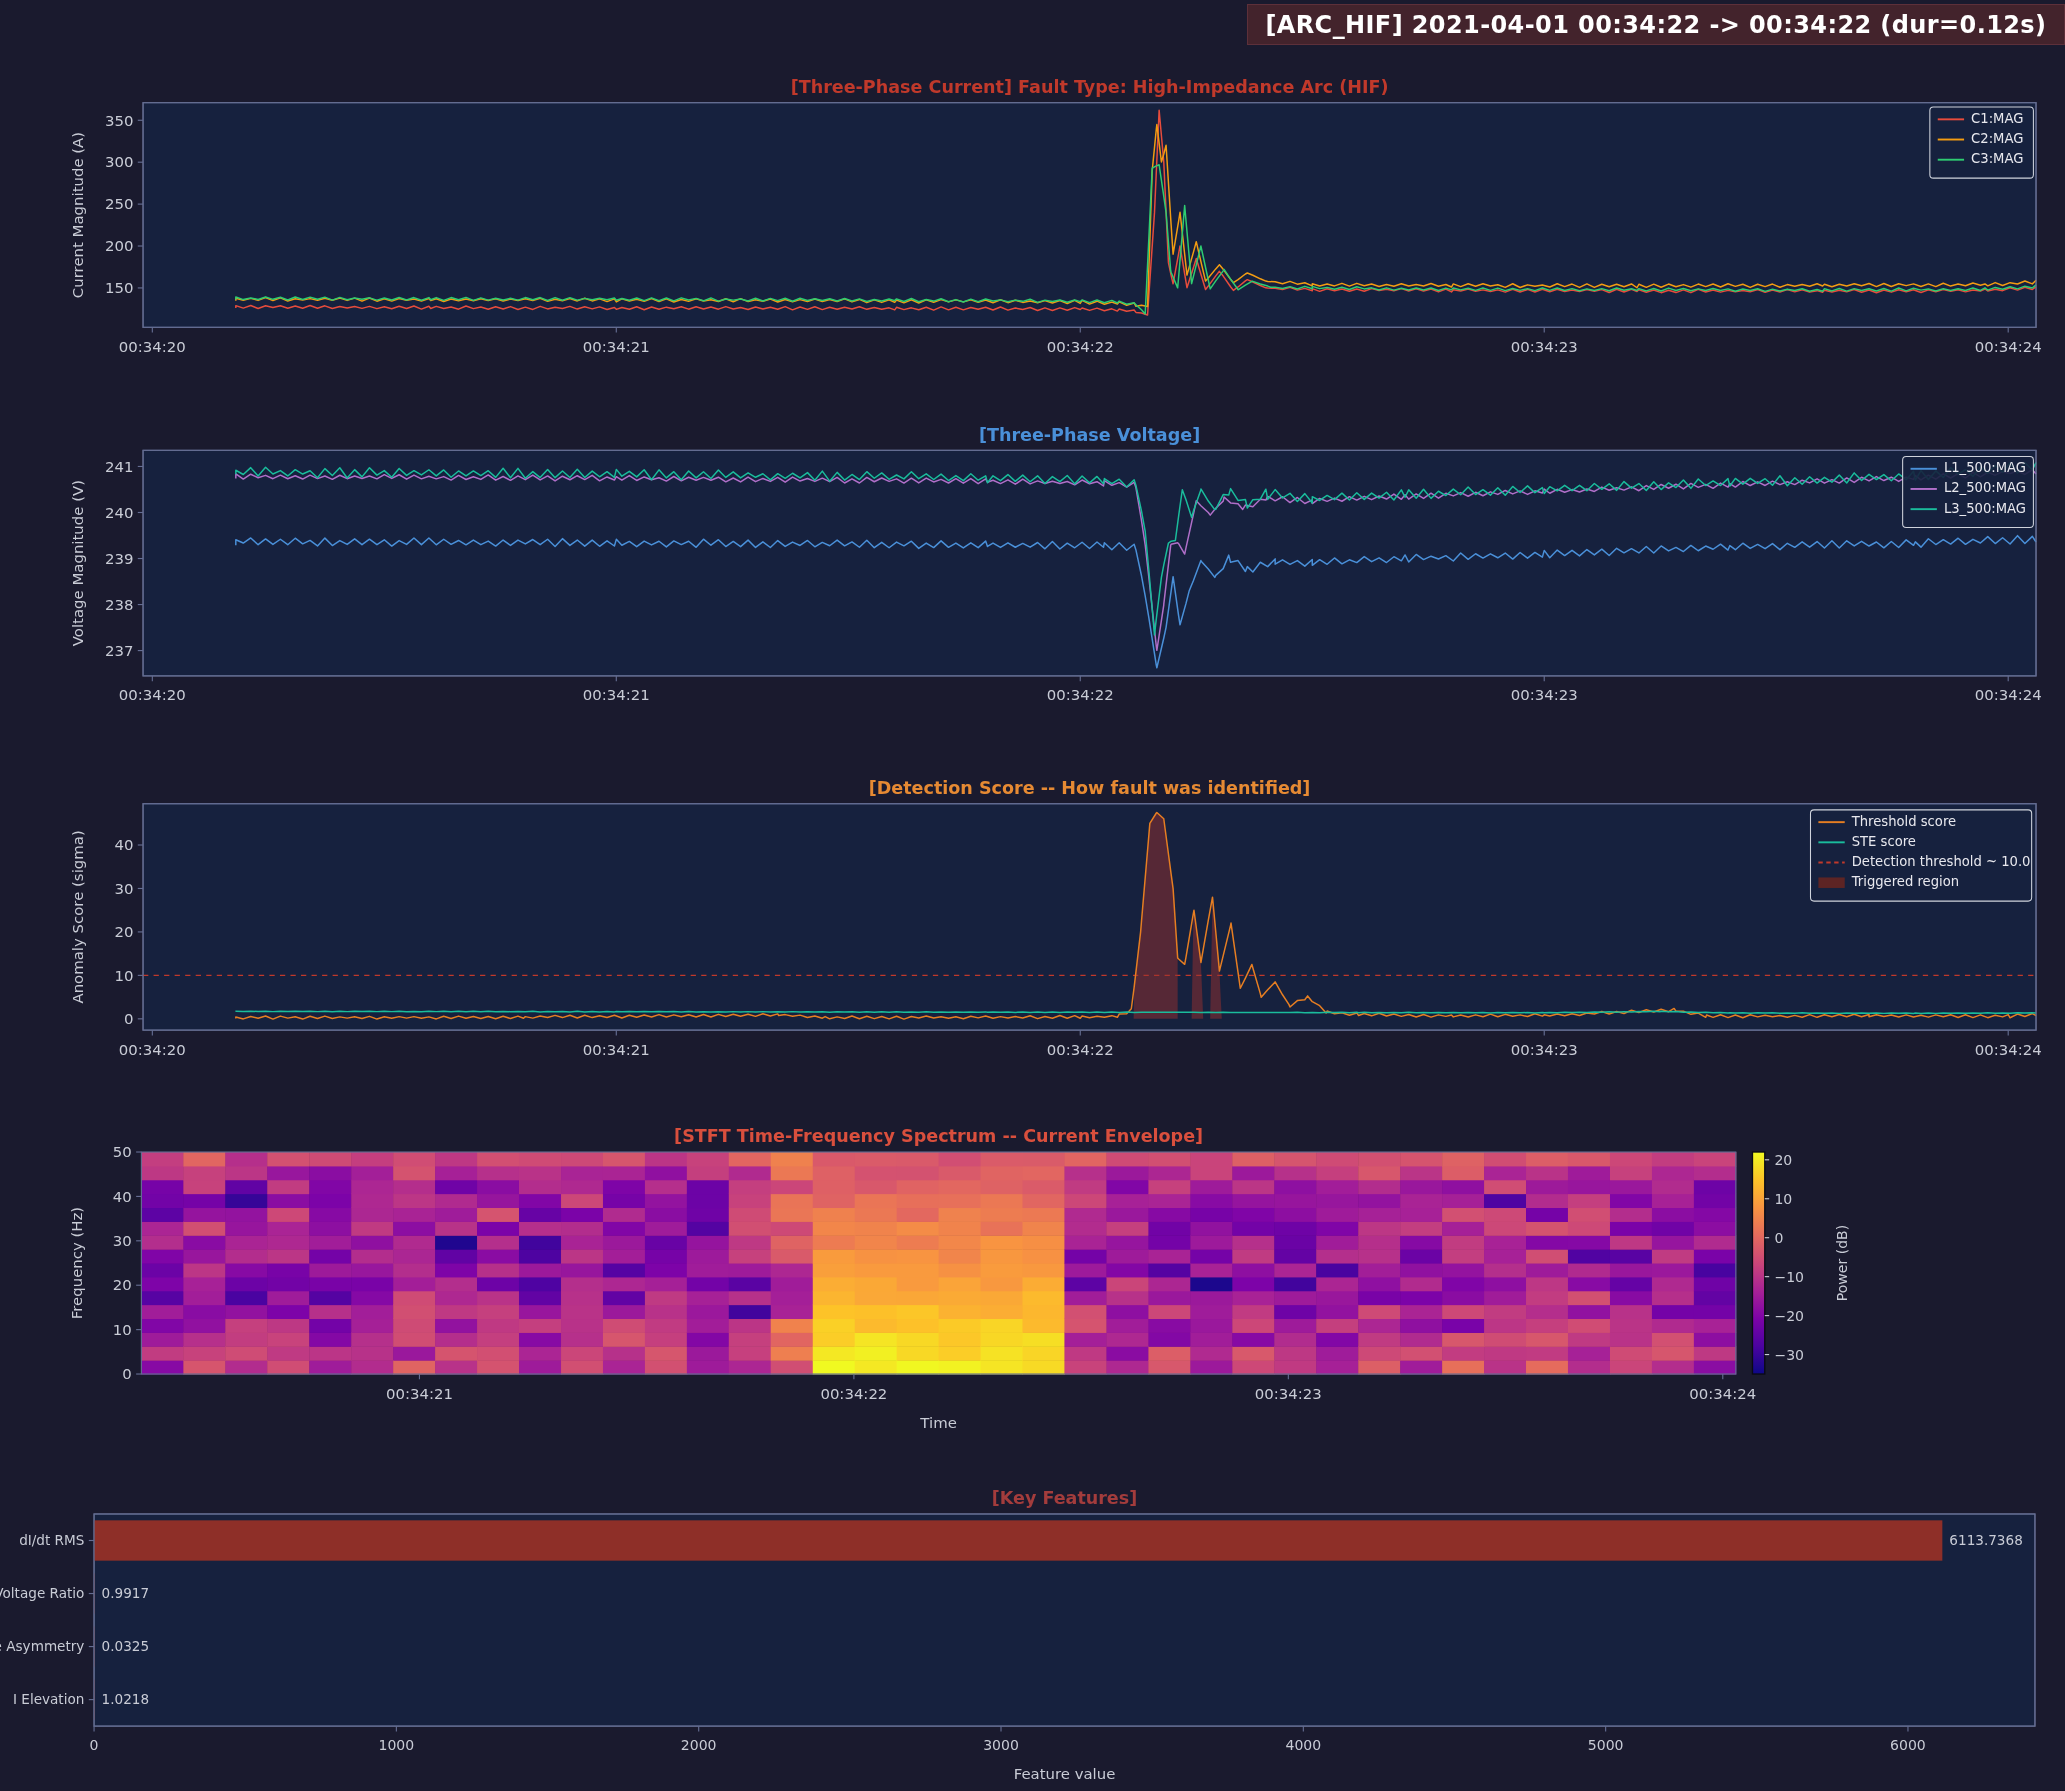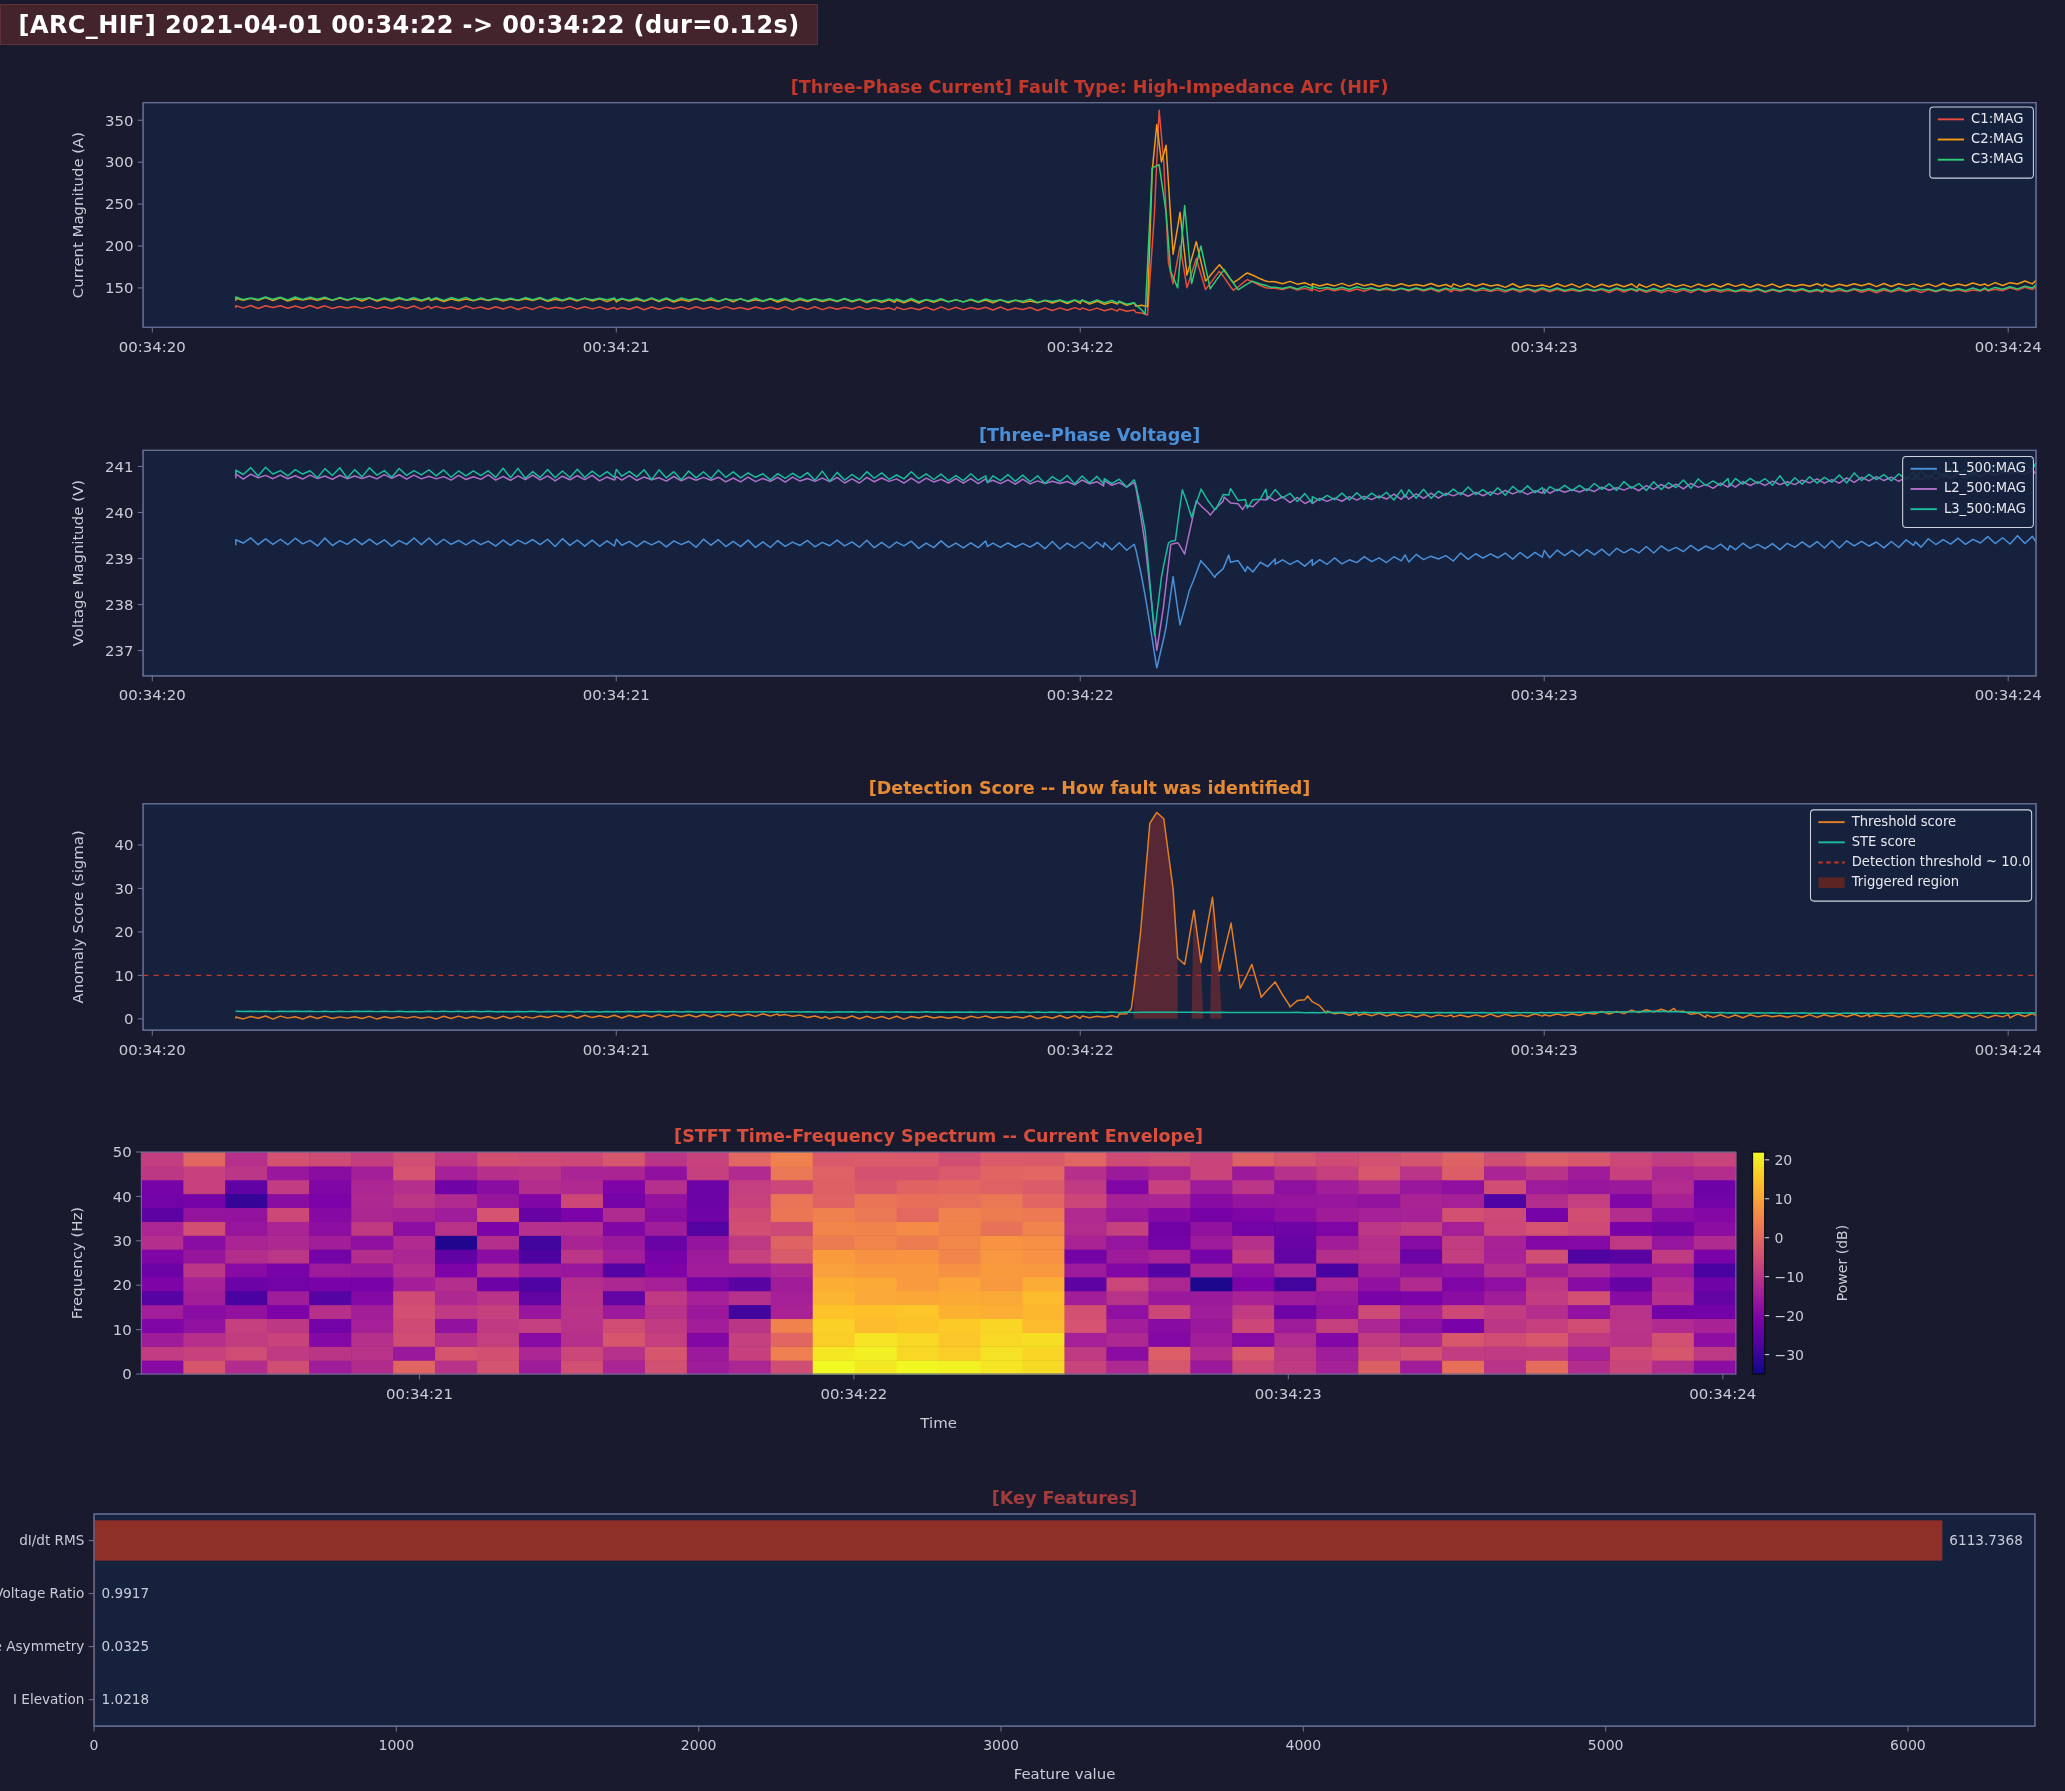--- a/index.html
+++ b/index.html
@@ -1,17 +1,17 @@
 <!DOCTYPE html>
 <html style="font-size:14px"><head>
 <meta charset="utf-8">
 <style>
   html,body{margin:0;padding:0;background:#1a1a2e;font-family:"DejaVu Sans",sans-serif;}
   .page{position:relative;width:2065px;height:1792px;background:#1a1a2e;overflow:hidden;}
-  .banner-wrap{position:absolute;top:4.4px;left:0;width:100%;text-align:left;}
+  .banner-wrap{position:absolute;top:4.4px;left:0;width:100%;text-align:right;}
   .banner{display:inline-block;background:#43232c;border:0.9px solid #5d303a;color:#ffffff;
           font-size:24px;font-weight:bold;padding:5.3px 17.6px;letter-spacing:0.4px;}
   svg{position:absolute;left:0;display:block;}
   svg text{font-family:"DejaVu Sans",sans-serif;}
 </style>
 </head>
 <body>
 
 <div class="page">
   <div class="banner-wrap">

